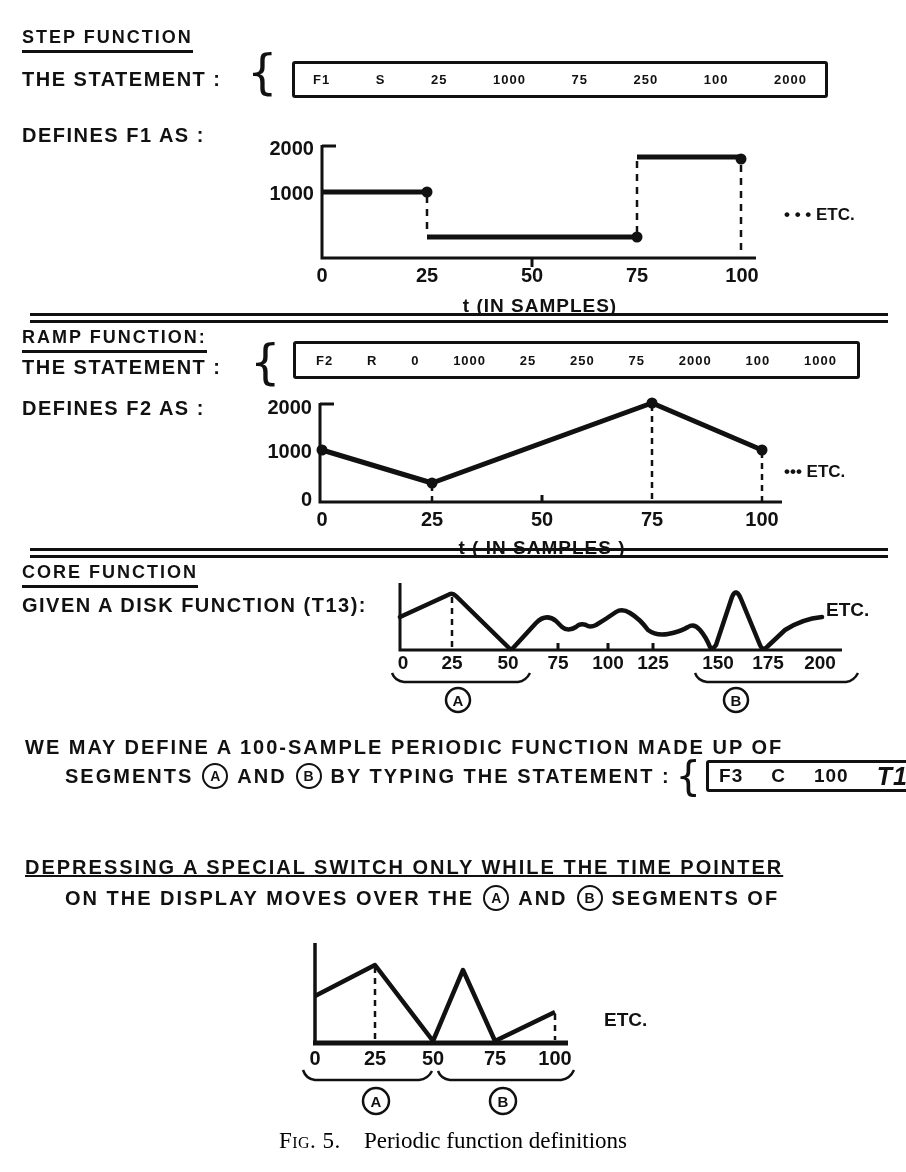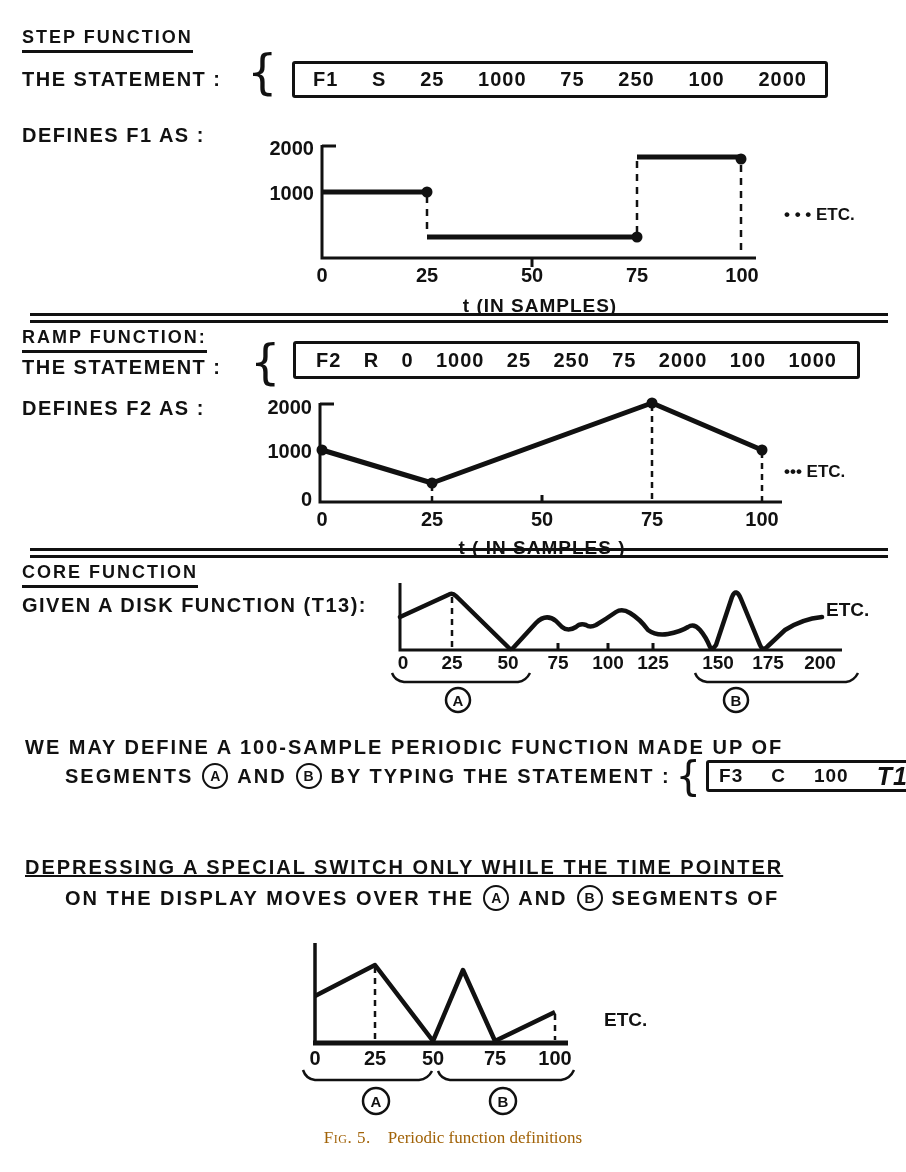--- a/index.html
+++ b/index.html
@@ -4,29 +4,29 @@
 <style>
   html,body{margin:0;padding:0;background:#fff;}
   #fig{position:relative;width:906px;height:1172px;background:#ffffff;color:#111;
        font-family:"Liberation Sans",sans-serif;overflow:hidden;}
   .hand{font-family:"Liberation Sans",sans-serif;font-weight:700;color:#111;}
   .abs{position:absolute;}
   .sec-title{font-size:18px;letter-spacing:2px;border-bottom:3px solid #111;padding-bottom:2px;}
   .lbl{font-size:20px;letter-spacing:1.5px;white-space:nowrap;}
   .stmt-box{border:3px solid #111;border-radius:3px;display:flex;align-items:center;
             justify-content:space-between;box-sizing:border-box;padding:0 18px;}
-  .stmt-box span{font-size:20px;font-weight:700;letter-spacing:1px;}
+  .stmt-box span{font-size:13px;font-weight:700;letter-spacing:1px;}
   .brace{font-weight:400;color:#111;font-family:"DejaVu Sans",sans-serif;}
   .rule2{height:4px;border-top:3.5px solid #111;border-bottom:3.5px solid #111;}
   .circle{display:inline-flex;align-items:center;justify-content:center;
           width:22px;height:22px;border:2.5px solid #111;border-radius:50%;
           font-size:14px;font-weight:700;flex:0 0 auto;}
   .pline{display:flex;align-items:center;gap:9px;margin-left:40px;}
   svg text{font-family:"Liberation Sans",sans-serif;font-weight:700;fill:#111;}
-  .caption{font-family:"Liberation Serif",serif;font-size:17px;color:#a16207;text-align:center;}
+  .caption{font-family:"Liberation Serif",serif;font-size:23px;color:#000000;text-align:center;}
   .caption .sc{font-variant:small-caps;letter-spacing:0.5px;}
 </style>
 </head>
 <body>
 
 <div id="fig">
 
   <div class="abs hand sec-title" style="left:22px;top:27px;">STEP FUNCTION</div>
 
   <div class="abs hand lbl" style="left:22px;top:68px;">THE STATEMENT :</div>

